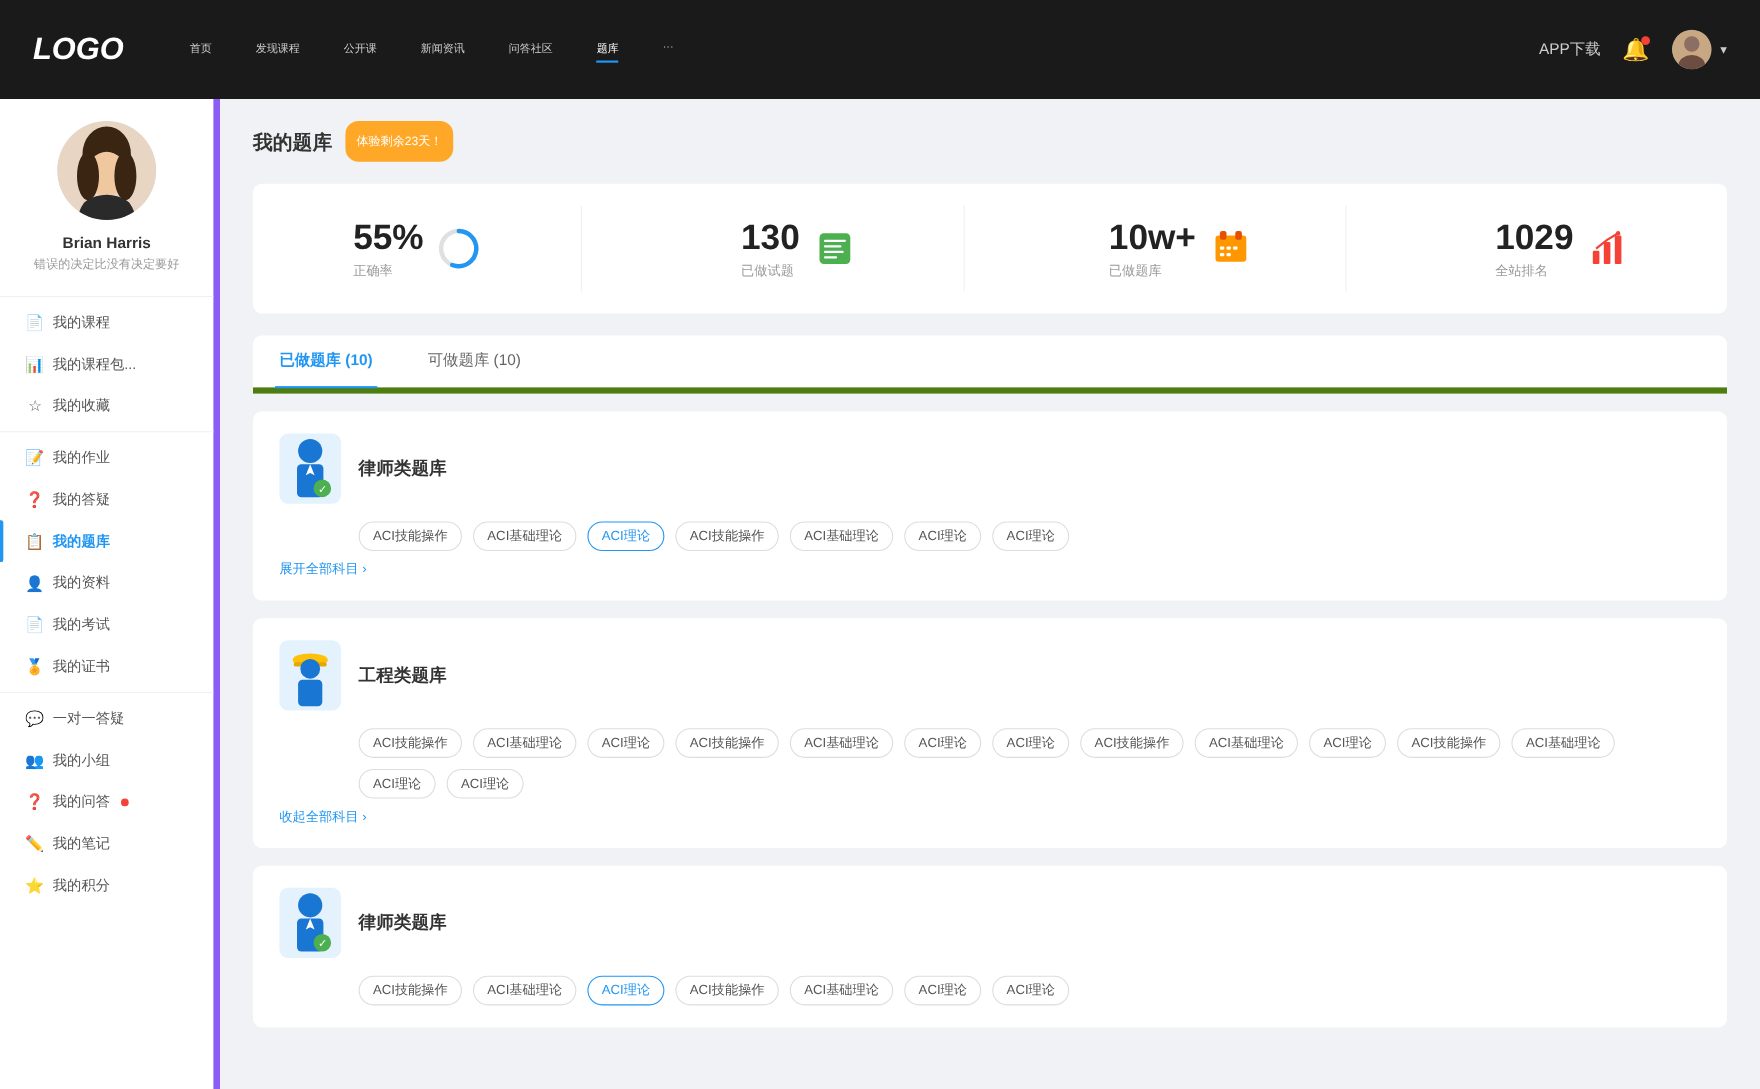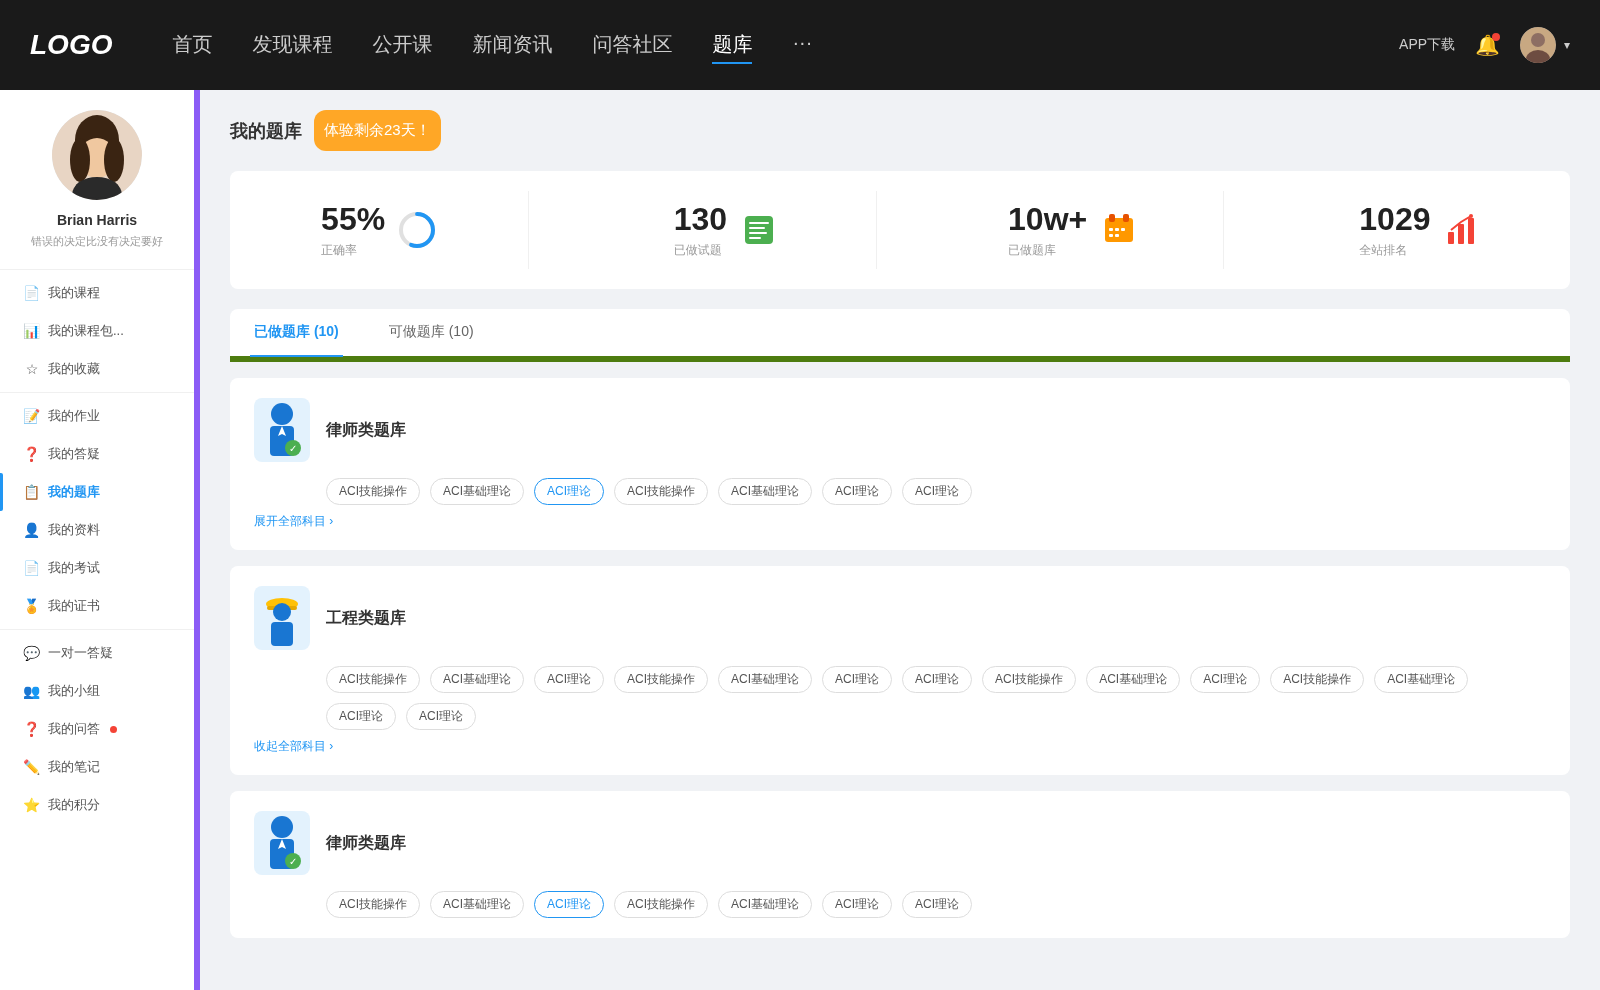--- a/index.html
+++ b/index.html
@@ -24,21 +24,21 @@
       font-style: italic;
       min-width: 80px;
     }
     .header-nav {
       display: flex;
       gap: 40px;
       flex: 1;
     }
     .nav-item {
       color: #ccc;
-      font-size: 20px;
+      font-size: 10px;
       cursor: pointer;
       padding: 4px 0;
     }
     .nav-item.active {
       color: white;
       border-bottom: 2px solid #2196f3;
     }
     .header-right {
       display: flex;
       align-items: center;
@@ -174,21 +174,21 @@
       margin-bottom: 20px;
     }
     .page-title {
       font-size: 18px;
       font-weight: 600;
       color: #333;
     }
     .trial-badge {
       background: #ffa726;
       color: white;
-      font-size: 15px;
+      font-size: 11px;
       padding: 11px 10px;
       border-radius: 12px;
     }
 
     
     .stats-row {
       display: flex;
       background: white;
       border-radius: 8px;
       margin-bottom: 20px;

